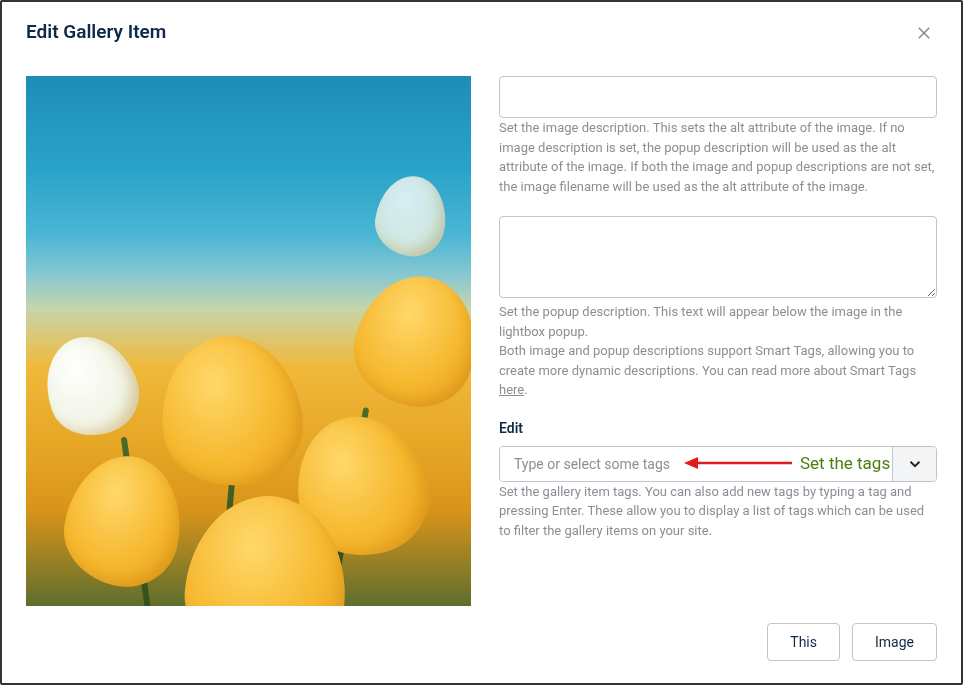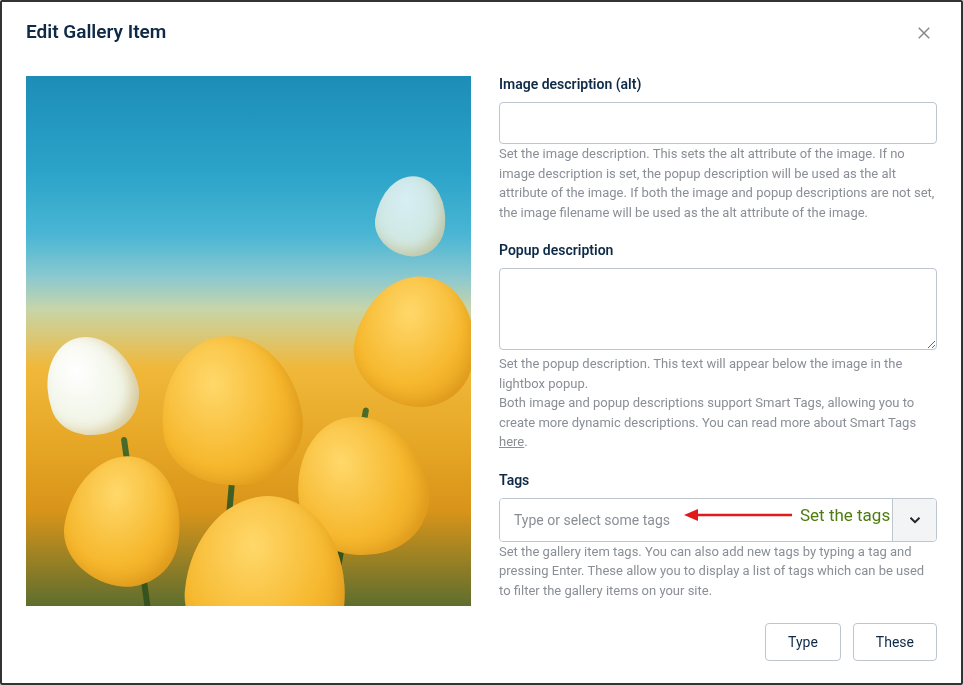--- a/index.html
+++ b/index.html
@@ -102,21 +102,21 @@
       line-height: 1.5;
     }
     .help-text a { color: #8a8f96; text-decoration: underline; }
     .field-block { margin-bottom: 20px; }
     .tags-row {
       display: flex;
       width: 100%;
       border: 1px solid #bfc5cc;
       border-radius: 4px;
       overflow: hidden;
-      height: 44px;
+      height: 36px;
     }
     .tags-input {
       flex: 1;
       border: none;
       padding: 10px 14px;
       font-size: 14px;
       font-family: inherit;
       color: #333;
       outline: none;
     }
@@ -190,36 +190,34 @@
         <div class="petal p1"></div>
           <div class="petal p2"></div>
         <div class="petal p3"></div>
           <div class="petal p4"></div>
       </div>
     </div>
 
     <div class="form-col">
 
       <div class="field-block">
-        <label class="field-label">Image description (alt)</label>
         <input type="text" class="text-input single" value="" style="">
         <div class="help-text">Set the image description. This sets the alt attribute of the image. If no image description is set, the popup description will be used as the alt attribute of the image. If both the image and popup descriptions are not set, the image filename will be used as the alt attribute of the image.</div>
       </div>
 
       <div class="field-block">
-        <label class="field-label">Popup description</label>
         <textarea class="text-input multi" style=""></textarea>
         <div class="help-text">Set the popup description. This text will appear below the image in the lightbox popup.</div>
         <div class="help-text" style="">
           <span>Both image and popup descriptions support Smart Tags, allowing you to create more dynamic descriptions. You can read more about Smart Tags </span><a href="#">here</a><span>.</span>
         </div>
       </div>
 
       <div class="field-block" style="position:relative;">
-        <label class="field-label">Tags</label>
+        <label class="field-label">Edit</label>
         <div class="tags-row">
           <input type="text" class="tags-input" placeholder="Type or select some tags" style="">
           <div class="tags-dropdown">
             <svg viewBox="0 0 24 24" fill="none" stroke="#222" stroke-width="2.5">
               <polyline points="6 9 12 15 18 9"></polyline>
             </svg>
           </div>
         </div>
 
         <div class="annotation" style="left:185px; top:33px;">
@@ -230,17 +228,17 @@
           <span>Set the tags</span>
         </div>
 
         <div class="help-text">Set the gallery item tags. You can also add new tags by typing a tag and pressing Enter. These allow you to display a list of tags which can be used to filter the gallery items on your site.</div>
       </div>
 
     </div>
   </div>
 
   <div class="modal-footer">
-    <button class="btn">Type</button>
-    <button class="btn">These</button>
+    <button class="btn">This</button>
+    <button class="btn">Image</button>
   </div>
 
 </div>
 
 </body></html>

